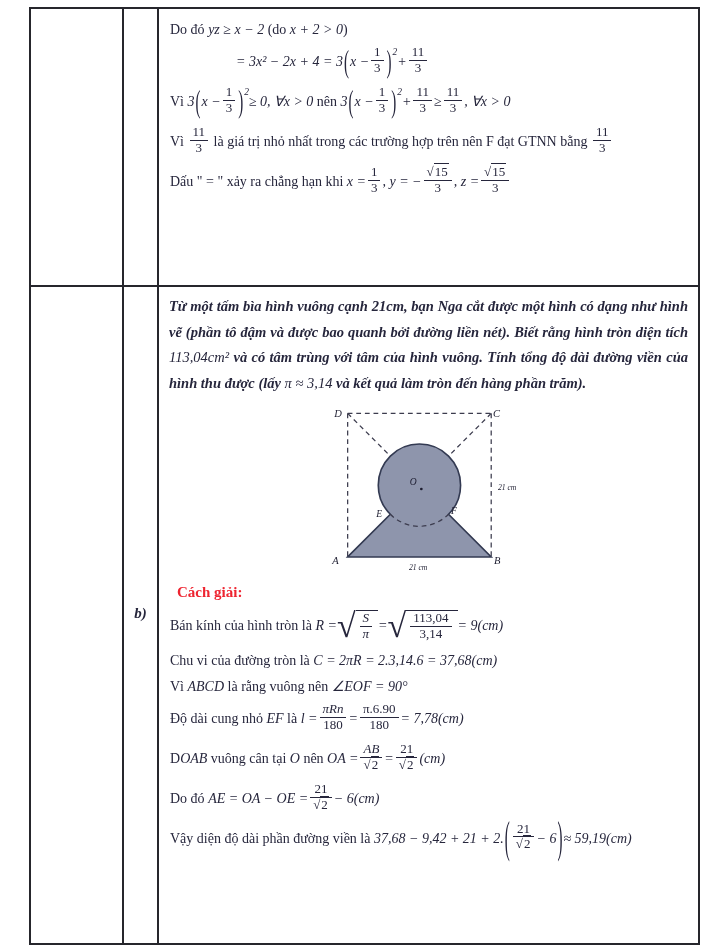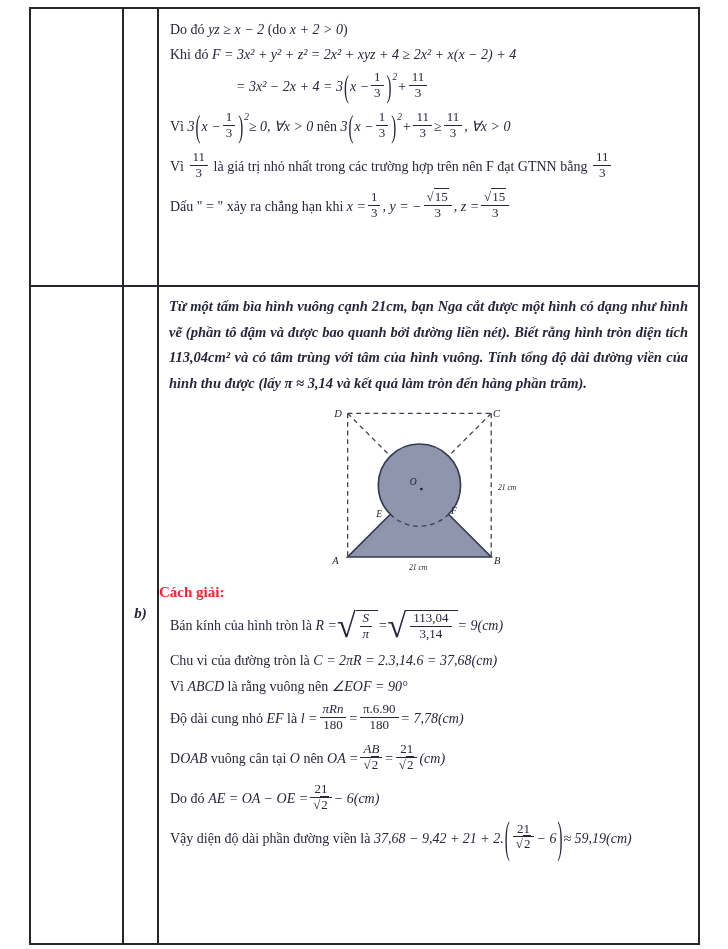--- a/index.html
+++ b/index.html
@@ -20,41 +20,40 @@
   .fr>.d{display:block;border-top:1px solid currentColor;padding:0 3px;}
   .rq{white-space:nowrap;}
   .rq .ro{border-top:1px solid currentColor;padding:0 1px;}
   .bp{display:inline-block;vertical-align:middle;transform:scaleY(2.15);font-size:15px;margin:0 1px;font-weight:300;}
   .bps{transform:scaleY(2.9);}
   .ex{font-size:9.5px;position:relative;top:-11px;font-style:italic;}
   .rqb{display:inline-flex;align-items:center;vertical-align:middle;white-space:nowrap;}
   .rqb>.rs{font-size:34px;line-height:0.75;font-weight:300;transform:translateY(-1px);}
   .rqb>.ro{border-top:1.5px solid currentColor;padding:2px 4px 0 2px;}
   .prob{padding:7px 10px 0 10px;font-weight:bold;font-style:italic;font-size:14.5px;line-height:25.5px;text-align:justify;}
-  .rg{font-weight:bold;}
+  .rg{font-weight:normal;}
   .figwrap{width:248px;margin:4px auto 0;}
   .figwrap svg{display:block;}
-  .cg{color:#ee2430;font-weight:bold;font-size:15px;padding-left:0;margin-top:6px;}
+  .cg{color:#ee2430;font-weight:bold;font-size:15px;padding-left:18px;margin-top:6px;}
   .pb{padding:0 12px 6px 11px;font-size:14px;}
   .blab{padding-top:318px;text-align:center;font-weight:bold;font-style:italic;font-size:15px;}
   svg text{font-family:"Liberation Serif",serif;font-style:italic;fill:#1d1d30;}
 </style>
 </head>
 <body>
 
 <div class="tbl">
 
   <div class="row r1">
     <div class="c1"></div>
     <div class="c2"></div>
     <div class="c3 pa">
 
       <div class="ln"><span>Do đó </span><span class="m">yz ≥ x − 2</span><span> (do </span><span class="m">x + 2 &gt; 0</span><span>)</span></div>
 
-      <div class="ln"><span>Khi đó  </span><span class="m">F = 3x² + y² + z² = 2x² + xyz + 4 ≥ 2x² + x(x − 2) + 4</span></div>
 
       <div class="ln ind"><span class="m">= 3x² − 2x + 4 = 3</span><span class="bp">(</span><span class="m">x −</span><span class="fr"><span class="n">1</span><span class="d">3</span></span><span class="bp">)</span><span class="ex">2</span><span class="m">+</span><span class="fr"><span class="n">11</span><span class="d">3</span></span></div>
 
       <div class="ln"><span>Vì </span><span class="m">3</span><span class="bp">(</span><span class="m">x −</span><span class="fr"><span class="n">1</span><span class="d">3</span></span><span class="bp">)</span><span class="ex">2</span><span class="m">≥ 0, ∀x &gt; 0</span><span> nên </span><span class="m">3</span><span class="bp">(</span><span class="m">x −</span><span class="fr"><span class="n">1</span><span class="d">3</span></span><span class="bp">)</span><span class="ex">2</span><span class="m">+</span><span class="fr"><span class="n">11</span><span class="d">3</span></span><span class="m">≥</span><span class="fr"><span class="n">11</span><span class="d">3</span></span><span class="m">, ∀x &gt; 0</span></div>
 
       <div class="ln"><span>Vì </span><span class="fr"><span class="n">11</span><span class="d">3</span></span><span> là giá trị nhỏ nhất trong các trường hợp trên nên F đạt GTNN bằng </span><span class="fr"><span class="n">11</span><span class="d">3</span></span></div>
 
       <div class="ln"><span>Dấu " = " xảy ra chẳng hạn khi </span><span class="m">x =</span><span class="fr"><span class="n">1</span><span class="d">3</span></span><span class="m">,  y = −</span><span class="fr"><span class="n"><span class="rq"><span>√</span><span class="ro">15</span></span></span><span class="d">3</span></span><span class="m">,  z =</span><span class="fr"><span class="n"><span class="rq"><span>√</span><span class="ro">15</span></span></span><span class="d">3</span></span></div>
 
     </div>

